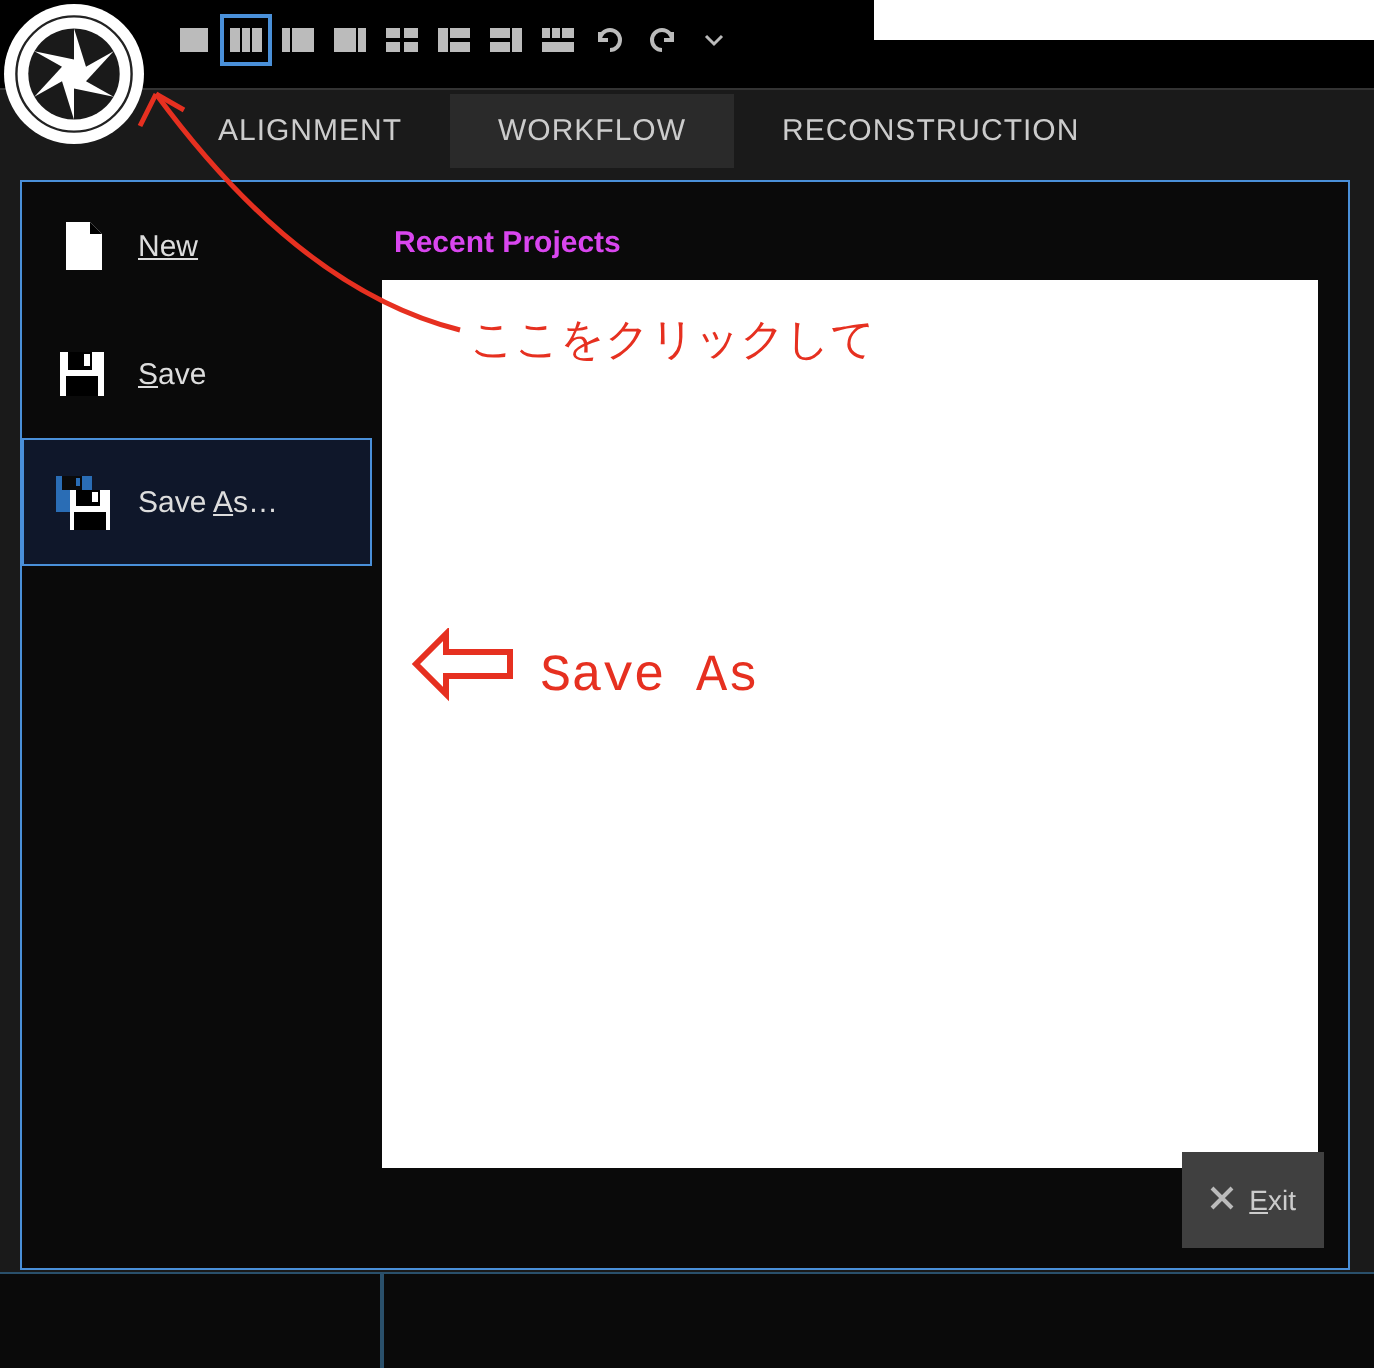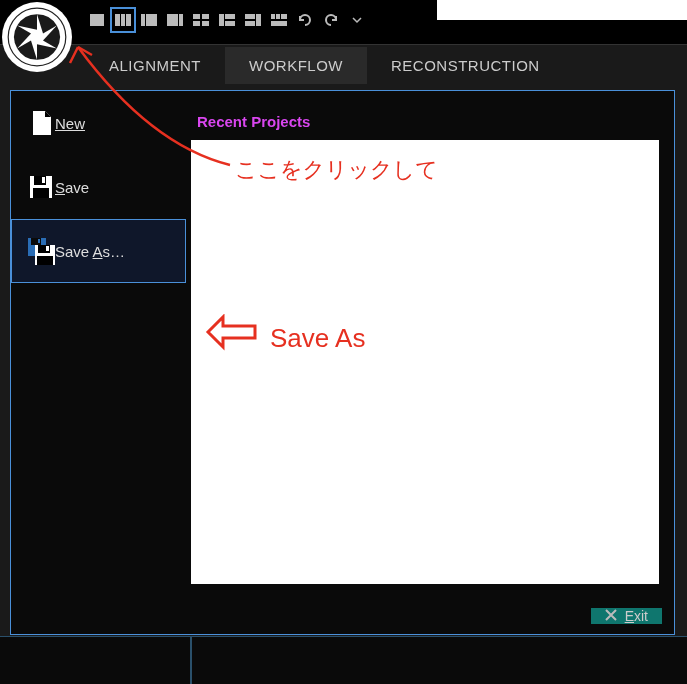--- a/index.html
+++ b/index.html
@@ -99,20 +99,21 @@
     .menu-sidebar {
       position: absolute;
       left: 0; top: 0;
       width: 175px;
       height: 100%;
       background: #0a0a0a;
     }
     .menu-item {
       display: flex;
       align-items: center;
+      gap: 14px;
       padding: 18px 16px;
       color: #ddd;
       font-size: 15px;
     }
     .menu-item.selected {
       background: #0f172a;
       outline: 1px solid #4a90d9;
       outline-offset: -1px;
       align-items: center;
     }
@@ -141,22 +142,22 @@
       padding: 12px 6px 10px;
     }
     .recent-body {
       flex: 1;
       background: #fff;
     }
     .exit-btn {
       position: absolute;
       right: 12px;
       bottom: 10px;
-      background: #0f766e;
-      padding: 0 14px;
+      background: #404040;
+      padding: 16px 14px;
       display: flex;
       align-items: center;
       gap: 8px;
       color: #ccc;
       font-size: 14px;
       justify-content: center;
     }
     .exit-btn .ul { text-decoration: underline; }
     .bottom-bg {
       position: absolute;
@@ -169,21 +170,21 @@
       position:absolute;
       left: 190px; top:0; bottom:0;
       width: 2px; background:#2a506b;
     }
     .annotation {
       position: absolute;
       z-index: 100;
       pointer-events: none;
       color: #e63020;
       font-size: 22px;
-      font-family: Liberation Sans, sans-serif;
+      font-family: Liberation Mono, monospace;
     }
     .anno-text1 { top: 155px; left: 235px; }
     .anno-text2 { top: 320px; left: 270px; font-size: 26px; line-height: 1.4; }
     .anno-arrow1 {
       position: absolute;
       top: 35px; left: 60px;
       z-index: 100;
       pointer-events: none;
     }
     .anno-arrow2 {

